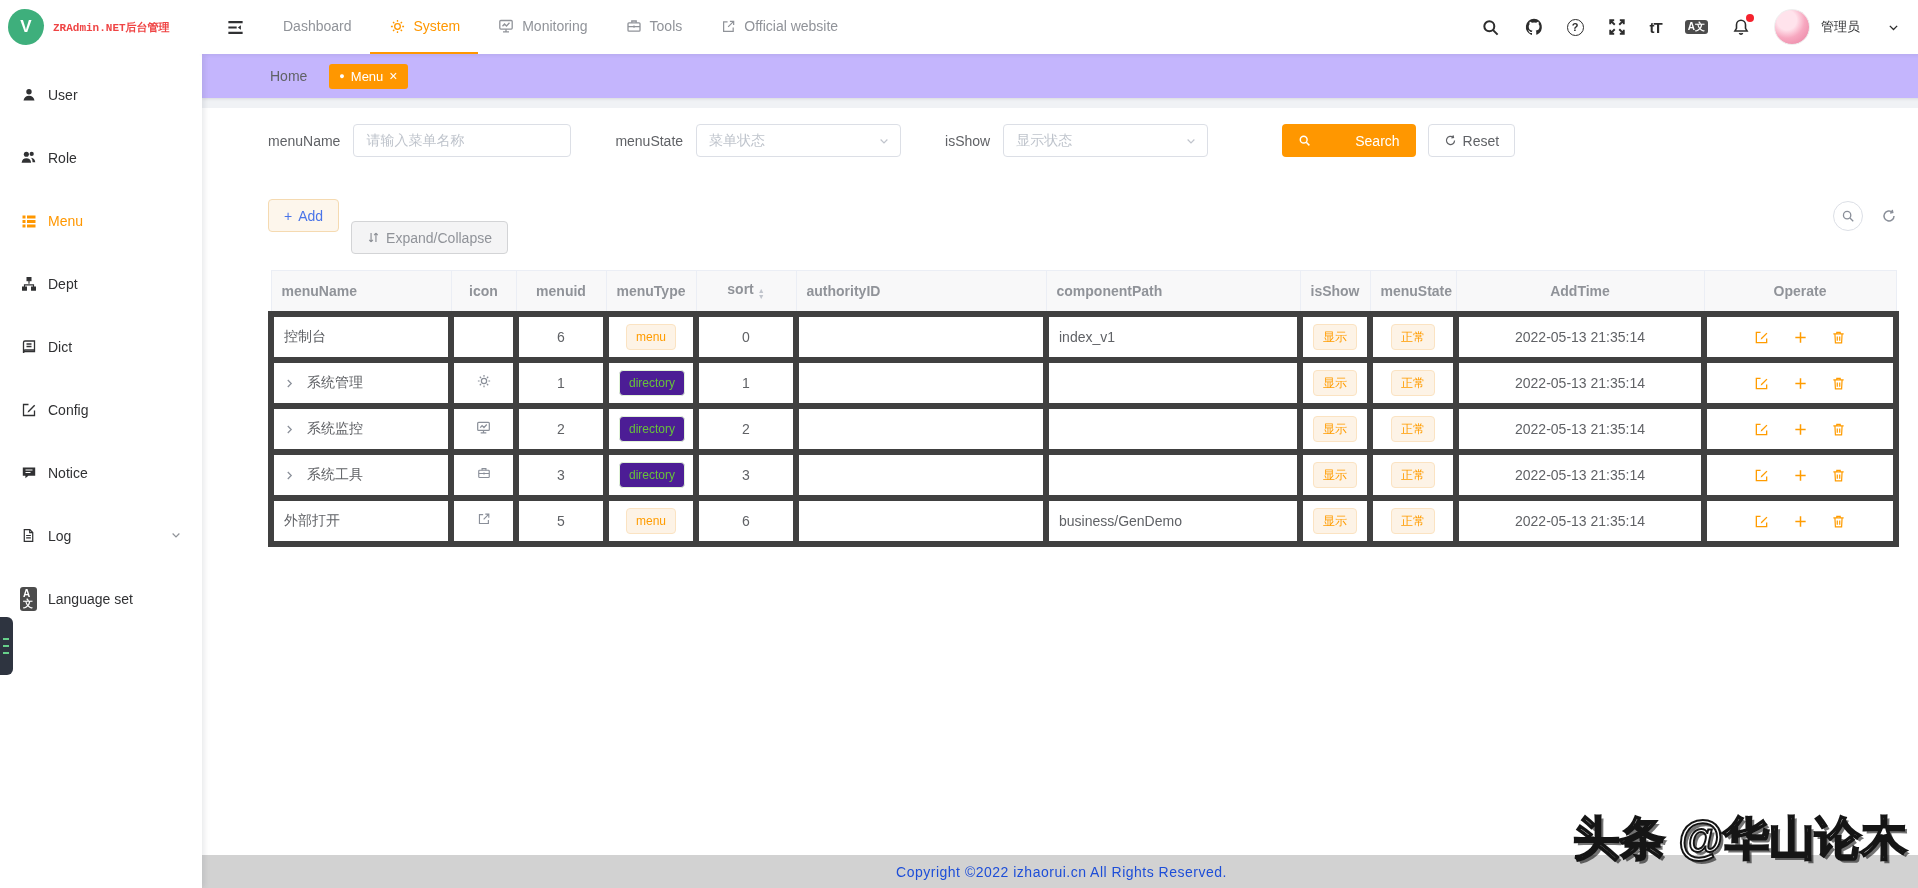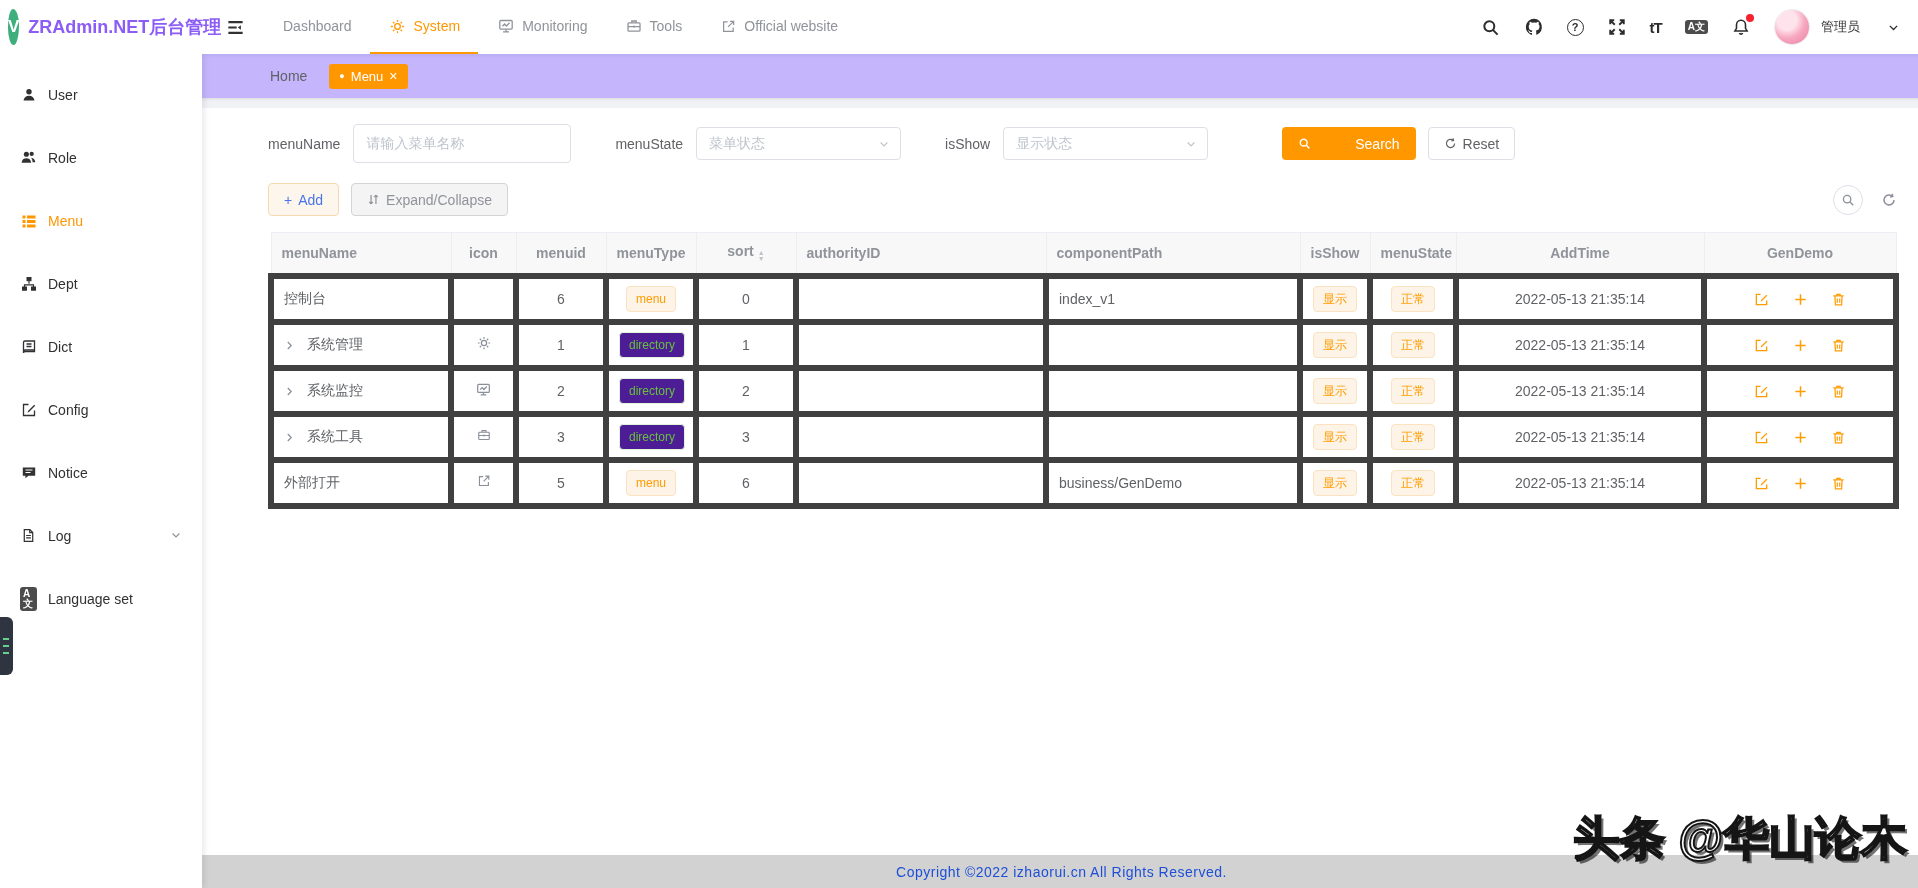--- a/index.html
+++ b/index.html
@@ -4,21 +4,21 @@
 <style>
   * { margin:0; padding:0; box-sizing:border-box; }
   html,body { width:1918px; height:888px; overflow:hidden; background:#fff;
     font-family:"Liberation Sans","DejaVu Sans",sans-serif; font-size:14px; color:#606266; }
   .app { display:grid; grid-template-columns:202px 1fr; grid-template-rows:54px 834px; width:1918px; height:888px; }
 
   
   .brand { grid-row:1; grid-column:1; display:flex; align-items:center; gap:9px; padding-left:8px; background:#fff; z-index:5; }
   .logo { width:36px; height:36px; border-radius:46% 54% 50% 50%/50% 46% 54% 50%; background:#3eaf7c; color:#fff;
     display:flex; align-items:center; justify-content:center; font-weight:bold; font-size:17px; }
-  .brand-title { font-weight:bold; font-size:18px; color:#8b5cf6; white-space:nowrap; }
+  .brand-title { font-weight:bold; font-size:11px; color:#ef4444; white-space:nowrap;font-family:Liberation Mono, monospace; }
   .header { grid-row:1; grid-column:2; display:flex; align-items:center; background:#fff; box-shadow:0 1px 4px rgba(0,21,41,.08); position:relative; z-index:4; }
   .burger { padding:0 20px 0 24px; cursor:pointer; display:flex; align-items:center; color:#303133; }
   .nav { display:flex; align-items:center; height:100%; }
   .nav-item { display:flex; align-items:center; gap:6px; height:100%; padding:0 18px; color:#909399; cursor:pointer; border-bottom:2px solid transparent; }
   .nav-item.active { color:#ff9700; border-bottom-color:#ff9700; }
   .h-actions { margin-left:auto; display:flex; align-items:center; gap:23px; padding-right:18px; color:#2c2c2c; }
   .h-ico { width:20px; height:20px; display:flex; align-items:center; justify-content:center; cursor:pointer; }
   .qmark { width:17px; height:17px; border:1.6px solid #2c2c2c; border-radius:50%; display:flex; align-items:center; justify-content:center; font-size:11px; font-weight:bold; }
   .tsize { font-weight:bold; font-size:15px; letter-spacing:-1px; }
   .lang-badge { background:#4c4c4c; color:#fff; border-radius:3px; font-size:10px; font-weight:bold; padding:2px 3px; line-height:1; }
@@ -40,30 +40,30 @@
   .tab-plain { color:#606266; cursor:pointer; }
   .tab-active { background:#ff9700; color:#fff; font-size:13px; padding:5px 10px; border-radius:3px; display:flex; align-items:center; gap:6px; cursor:pointer; }
   .tab-dot { font-size:9px; line-height:1; }
   .tab-close { font-size:14px; cursor:pointer; line-height:1; }
   .content { flex:1; padding-top:10px; display:flex; flex-direction:column; overflow:hidden; }
   .panel { background:#fff; flex:1; padding:16px 22px 0 66px; }
 
   
   .filter-row { display:flex; align-items:center; margin-bottom:20px; }
   .f-label { color:#606266; margin-right:13px; }
-  .f-input { width:218px; height:39px; border:1px solid #dcdfe6; border-radius:4px; background:#fff; display:flex; align-items:center; padding:0 12px; color:#bfc4cc; margin-right:44px; }
+  .f-input { width:218px; height:33px; border:1px solid #dcdfe6; border-radius:4px; background:#fff; display:flex; align-items:center; padding:0 12px; color:#bfc4cc; margin-right:44px; }
   .f-select { width:205px; height:33px; border:1px solid #dcdfe6; border-radius:4px; background:#fff; display:flex; align-items:center; padding:0 10px 0 12px; color:#bfc4cc; margin-right:44px; justify-content:space-between; cursor:pointer; }
   .btn { height:33px; border-radius:4px; display:inline-flex; align-items:center; gap:6px; padding:0 15px; cursor:pointer; font-size:14px; border:1px solid transparent; }
   .btn-search { background:#ff9700; color:#fff; margin-left:30px;gap:44px; }
   .btn-reset { background:#fff; color:#606266; border-color:#dcdfe6; margin-left:12px; }
 
   
   .tool-row { display:flex; align-items:center; margin-bottom:16px; }
   .btn-add { background:#fdf6ec; border-color:#f5dab1; color:#4a74e8; }
-  .btn-expand { background:#f4f4f5; border-color:#d3d4d6; color:#909399; margin-left:12px; }
+  .btn-expand { background:#f4f4f5; border-color:#d3d4d6; color:#909399; margin-left:12px;margin-top:44px; }
   .tool-right { margin-left:auto; display:flex; align-items:center; gap:16px; color:#8a8f99; }
   .round-btn { width:30px; height:30px; border:1px solid #dcdfe6; border-radius:50%; display:flex; align-items:center; justify-content:center; cursor:pointer; }
 
   
   table { border-collapse:collapse; width:100%; table-layout:fixed; border:1px solid #ebeef5; }
   th { height:43px; background:#f8f8f9; color:#909399; font-weight:bold; font-size:14px; border:1px solid #ebeef5; padding:0 10px; }
   td { height:46px; border:6px solid #404040; padding:0 10px; color:#606266; font-size:14px; background:#fff;margin-left:16px; }
   .al { text-align:left; } .ac { text-align:center; }
   .tag { display:inline-block; font-size:12px; line-height:1; padding:6px 9px; border-radius:4px; }
   .tag-orange { color:#ff9c00; background:#fdf3e6; border:1px solid #fbe3c2; }
@@ -365,21 +365,21 @@
               <th class="ac">menuType</th>
               <th class="ac"><span>sort</span><span class="sort-carets">
                     <span>▲</span>
                     <span>▼</span>
                   </span></th>
               <th class="al">authorityID</th>
               <th class="al">componentPath</th>
               <th class="ac">isShow</th>
               <th class="ac">menuState</th>
               <th class="ac">AddTime</th>
-              <th class="ac">GenDemo</th>
+              <th class="ac">Operate</th>
             </tr>
           </thead>
           <tbody>
 
             <tr>
               <td class="al"><span>控制台</span></td>
               <td class="ac"></td>
               <td class="ac">6</td>
               <td class="ac"><span class="tag tag-orange">menu</span></td>
               <td class="ac">0</td>

